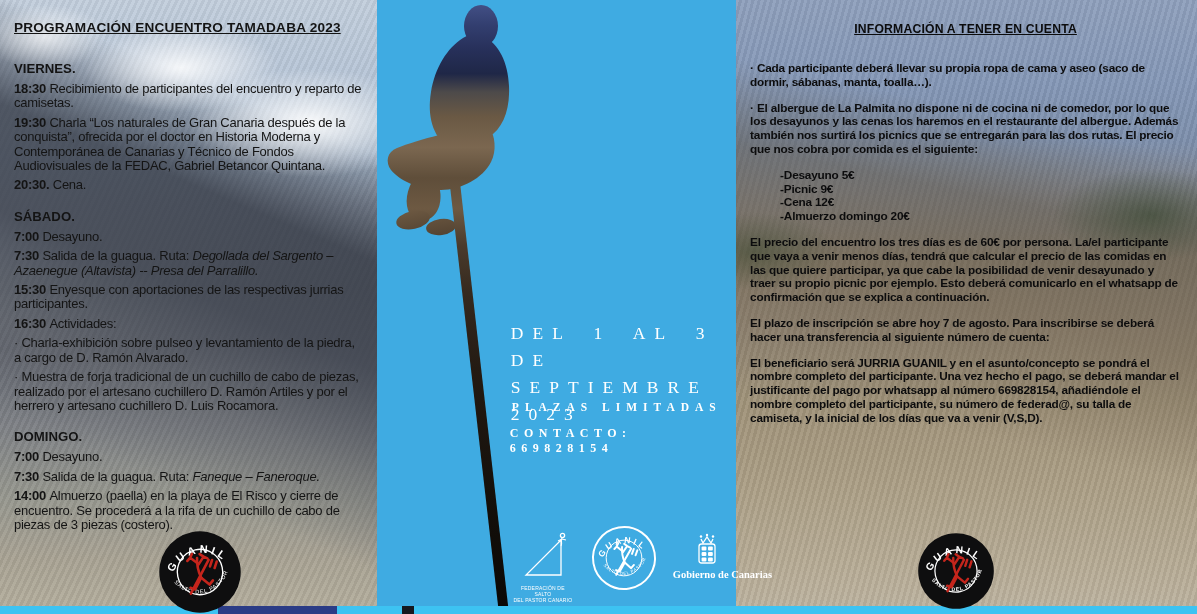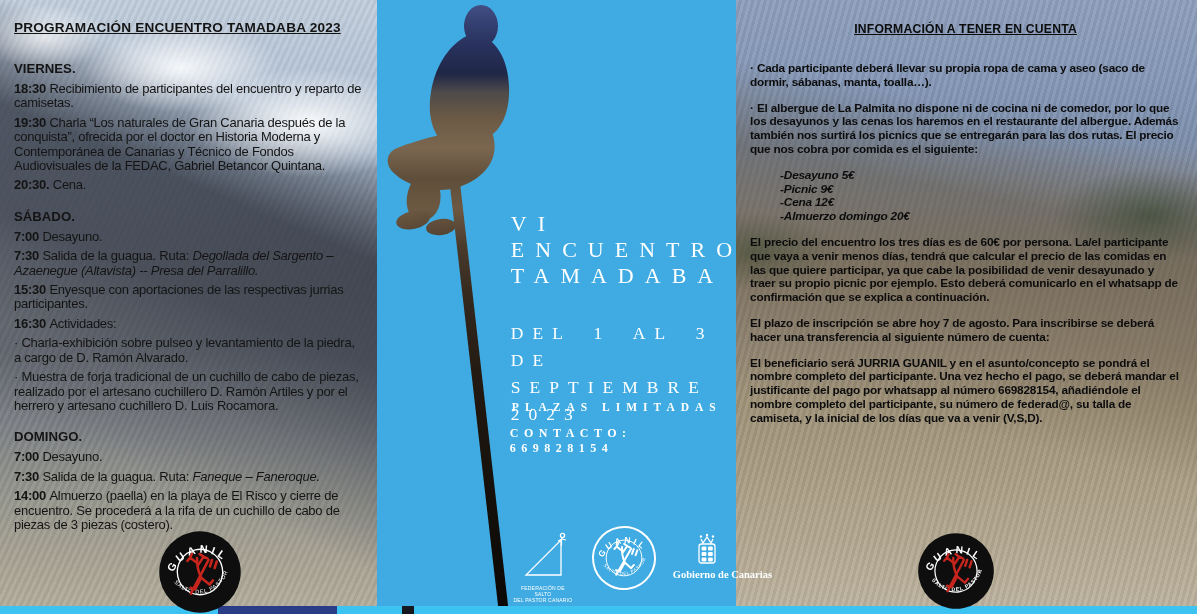--- a/index.html
+++ b/index.html
@@ -37,21 +37,21 @@
   .sched b { font-weight:bold; }
   .sched b:not(:empty)::after { content:" "; }
   .sched i:not(:empty)::before { content:" "; }
 
   
   .panel.right { padding:22px 16px 0 14px; color:#0c0c0d; font-weight:bold; }
   .r-title { font-size:12.2px; text-align:center; text-decoration:underline;
     letter-spacing:.2px; margin-bottom:26px; }
   .rp { font-size:11.8px; letter-spacing:-.2px; line-height:13.8px; margin-bottom:12px; }
   .prices { margin:2px 0 12px 30px; }
-  .price-line { font-size:11.8px; line-height:13.8px; letter-spacing:-.2px;font-style:italic; }
+  .price-line { font-size:11.8px; line-height:13.8px; letter-spacing:-.2px; }
   .account { text-align:center; font-size:12.2px; margin:16px 0 14px; }
 
   
   .sil { position:absolute; left:0; top:0; }
   .c-text { position:absolute; color:#fff; font-family:"Liberation Serif", serif; }
   .c-title { left:134px; top:211px; font-size:22px; line-height:26px;
     letter-spacing:11px; font-weight:500; }
   .c-date { left:134px; top:320px; font-size:17.5px; line-height:27px;
     letter-spacing:9px; word-spacing:9px; }
   .c-plazas { left:135px; top:401px; font-size:11.5px; letter-spacing:6px; font-weight:bold;text-align:center; }
@@ -160,25 +160,20 @@
         <path d="M86,38 C70,48 58,68 54,92 C50,116 56,136 70,146 L116,134 C128,124 133,106 132,86 C131,62 122,44 106,36 C99,33 92,34 86,38 Z"></path>
         <path d="M112,126 C118,136 120,150 114,162 C106,178 84,190 64,190 C44,190 24,182 14,170 C8,162 10,152 20,148 C40,140 84,128 112,126 Z"></path>
         <path d="M44,168 C34,180 28,194 30,206 C32,218 42,224 52,219 C62,214 66,200 62,186 Z"></path>
         <ellipse cx="36" cy="220" rx="17" ry="9" transform="rotate(-12 36 220)"></ellipse>
         <ellipse cx="64" cy="227" rx="15" ry="8" transform="rotate(-8 64 227)"></ellipse>
         <path d="M106,130 L84,162 L74,170 L66,162 L88,128 Z"></path>
         <polygon points="70,160 80,156 132,614 122,614"></polygon>
       </g>
     </svg>
 
-    <div class="c-text c-title">
-      <div>VI</div>
-      <div>ENCUENTRO</div>
-      <div>TAMADABA</div>
-    </div>
     <div class="c-text c-date">
       <div>DEL 1 AL 3 DE</div>
       <div>SEPTIEMBRE</div>
       <div>2023</div>
     </div>
     <div class="c-text c-plazas">PLAZAS LIMITADAS</div>
     <div class="c-text c-contact">CONTACTO: 669828154</div>
 
     <div class="logo-fed">
       <svg viewBox="0 0 50 48" width="50" height="48">

